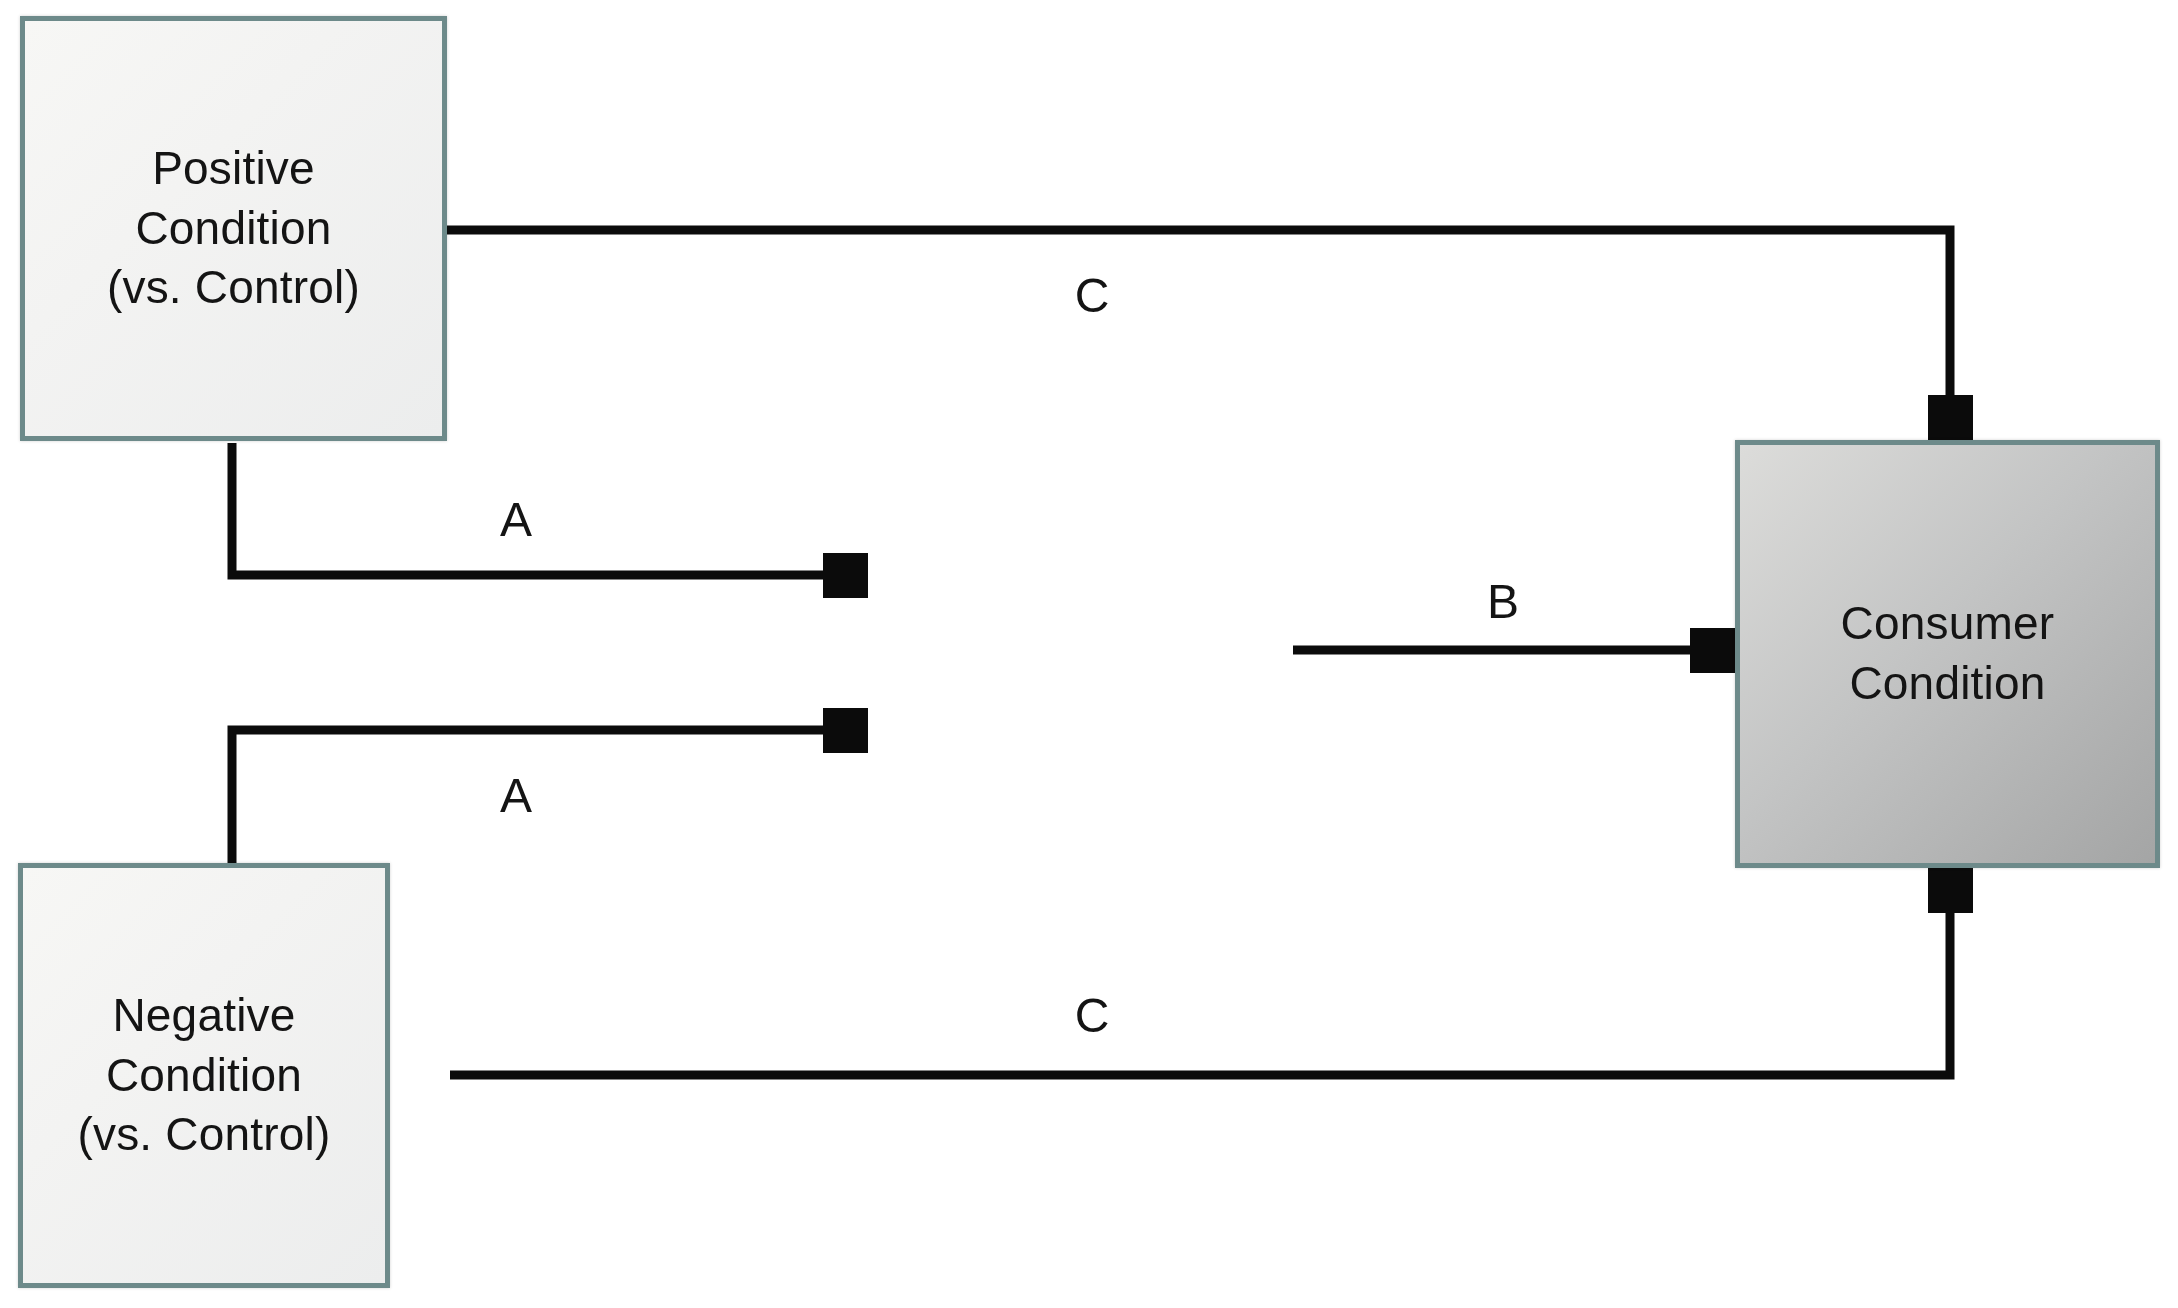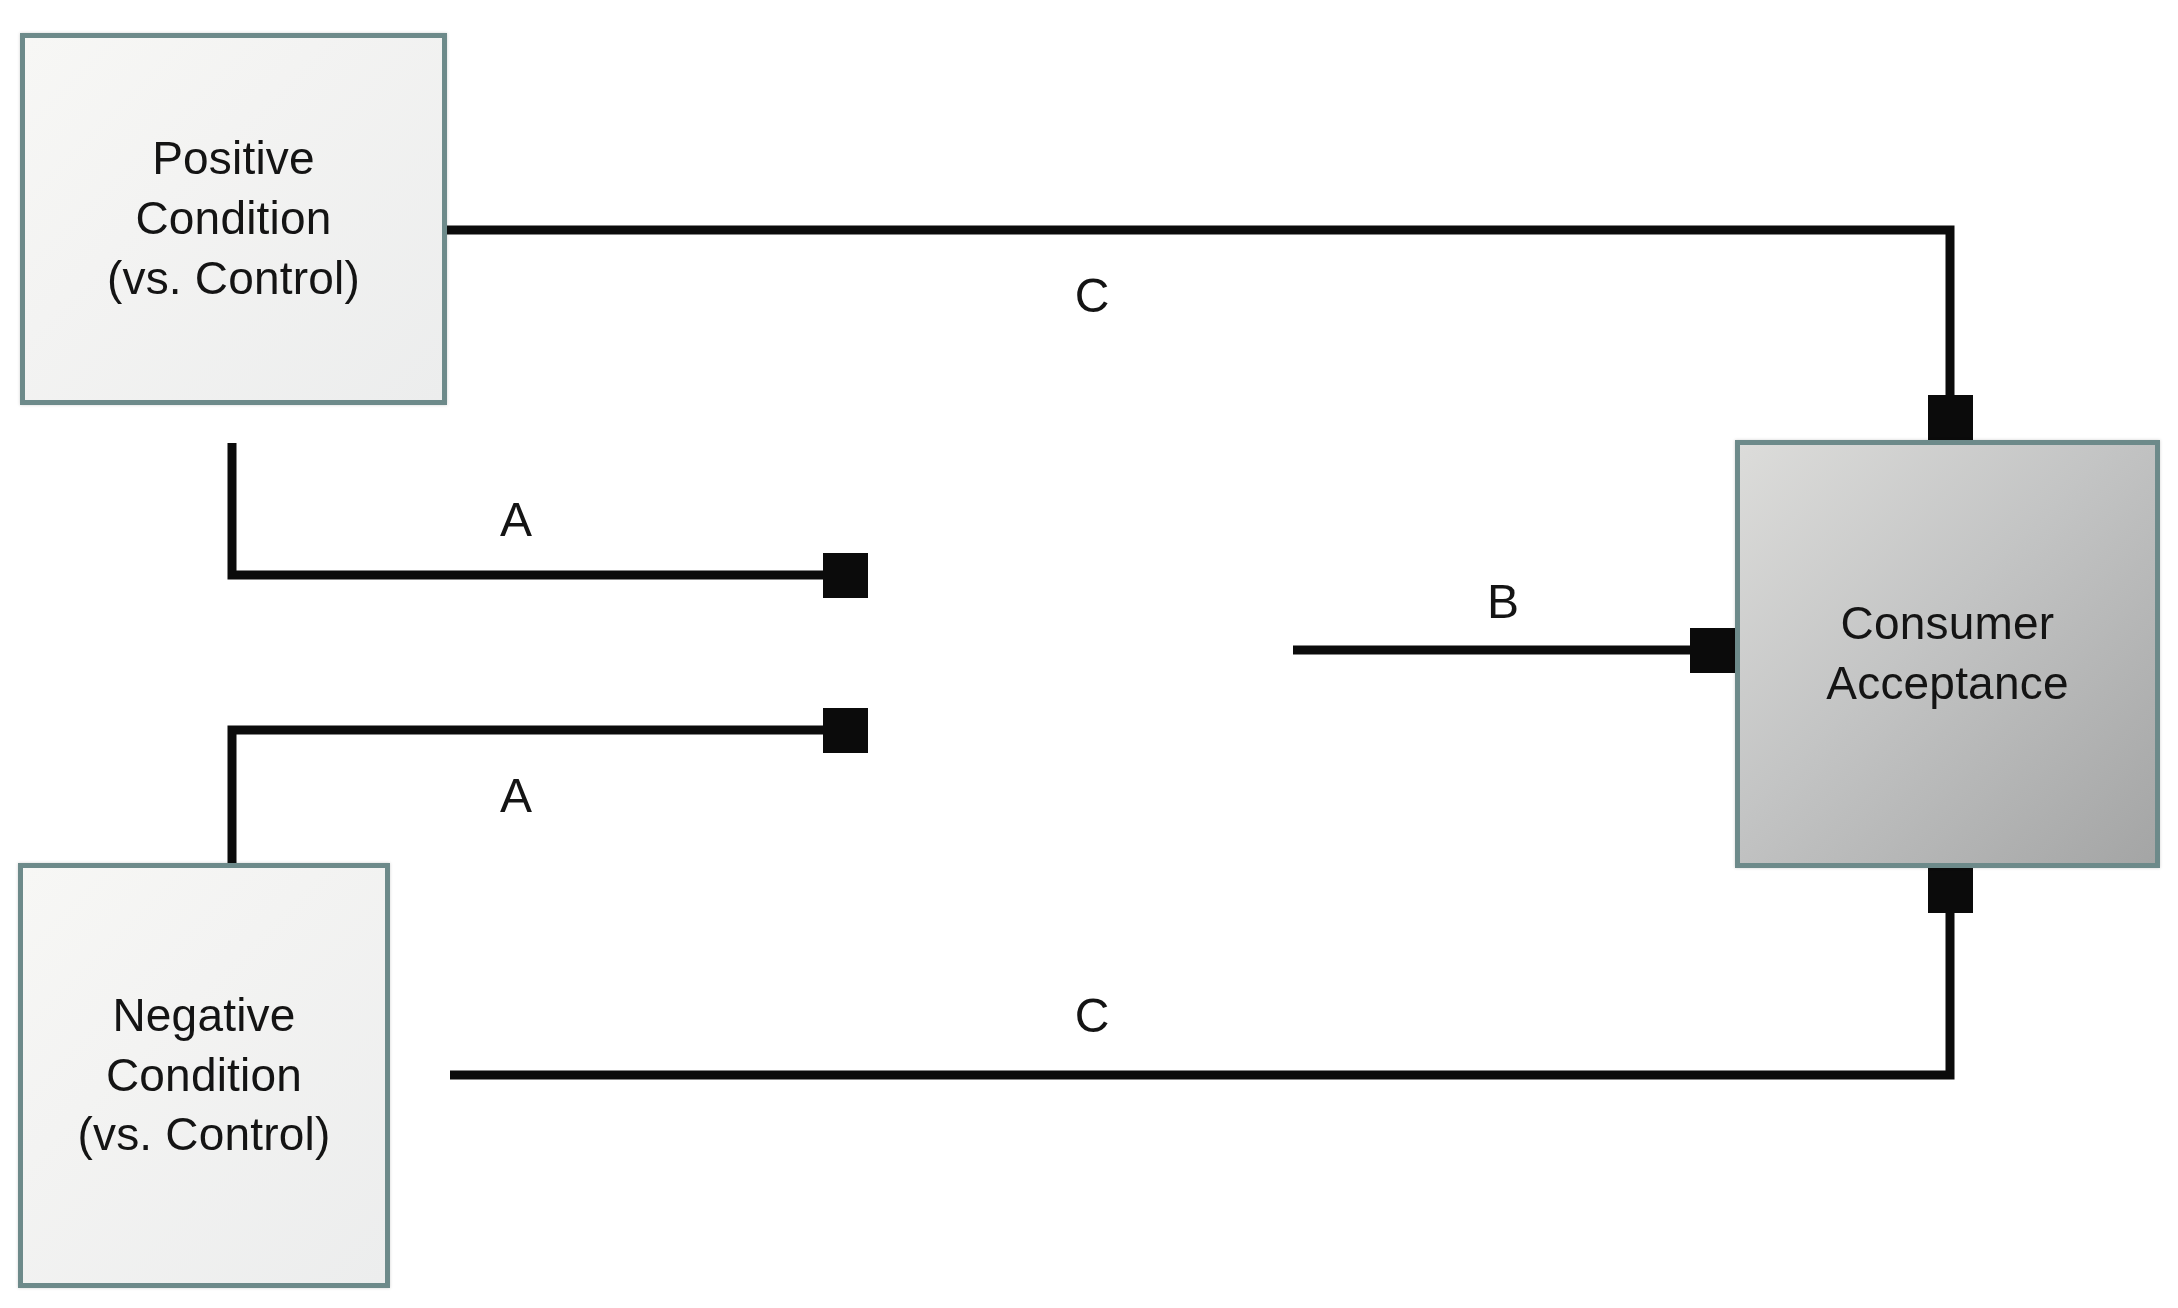--- a/index.html
+++ b/index.html
@@ -38,21 +38,21 @@
     background: linear-gradient(135deg, #f7f7f5 0%, #f3f3f2 38%, #eceded 100%);
   }
   
   .node.mid {
     background: linear-gradient(135deg, #fbfbfb 0%, #e6e7e7 45%, #d8d9d9 100%);
   }
   
   .node.dark {
     background: linear-gradient(135deg, #dcdcda 0%, #c3c4c4 45%, #a4a5a5 100%);
   }
-  #node-positive { left: 20px;   top: 33px;   width: 427px; height: 372px; }
+  #node-positive { left: 20px;   top: 16px;   width: 427px; height: 425px; }
   #node-negative { left: 18px;   top: 863px;  width: 372px; height: 425px; }
   #node-attitudes{ left: 868px;  top: 437px;  width: 425px; height: 425px; }
   #node-consumer { left: 1735px; top: 440px;  width: 425px; height: 428px; }
 
   .edge-label {
     position: absolute;
     color: #141414;
     font-size: 48px;
     line-height: 1;
     text-align: center;
@@ -107,21 +107,21 @@
   <div class="node light" id="node-positive">Positive
 Condition
 (vs. Control)</div>
 
   <div class="node light" id="node-negative">Negative
 Condition
 (vs. Control)</div>
 
 
   <div class="node dark" id="node-consumer">Consumer
-Acceptance</div>
+Condition</div>
 
   <div class="edge-label" id="label-c-top">C</div>
 
   <div class="edge-label" id="label-a-top">A</div>
 
   <div class="edge-label" id="label-a-bottom">A</div>
 
   <div class="edge-label" id="label-b">B</div>
 
   <div class="edge-label" id="label-c-bottom">C</div>

